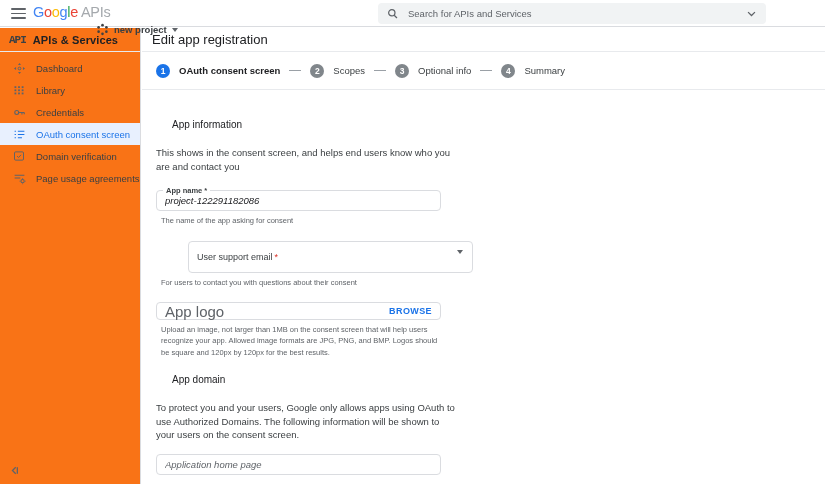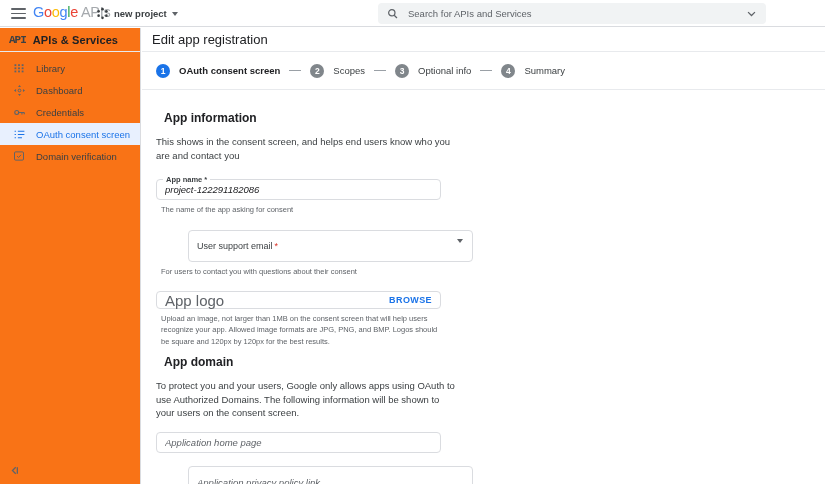--- a/index.html
+++ b/index.html
@@ -13,21 +13,21 @@
   
   .header { position:absolute; top:0; left:0; width:825px; height:27px;
     background:#fff; border-bottom:1px solid #dadce0; z-index:10; }
   .hamburger { position:absolute; left:11px; top:8px; width:15px; height:11px;
     display:flex; flex-direction:column; justify-content:space-between; cursor:pointer; }
   .hamburger span { display:block; height:1.6px; background:#5f6368; border-radius:1px; }
   .logo { position:absolute; left:33px; top:4px; font-size:14.5px; font-weight:500;
     letter-spacing:-0.3px; cursor:pointer; }
   .logo .apis { color:#a5a9ad; font-weight:400; margin-left:3px; }
   .c-blue{color:#4285F4}.c-red{color:#EA4335}.c-yellow{color:#FBBC05}.c-green{color:#34A853}
-  .project { position:absolute; left:96px; top:0; height:27px; display:flex;
+  .project { position:absolute; left:96px; top:16px; height:27px; display:flex;
     align-items:center; gap:5px; font-size:9.5px; font-weight:700; color:#3c4043; cursor:pointer; }
   .caret { width:0; height:0; border-left:3.5px solid transparent;
     border-right:3.5px solid transparent; border-top:4px solid #5f6368; }
   .search { position:absolute; left:378px; top:3px; width:388px; height:21px;
     background:#f1f3f4; border-radius:4px; display:flex; align-items:center;
     padding:0 9px; cursor:text; }
   .search input { flex:1; border:none; outline:none; background:transparent;
     font-family:inherit; font-size:9.5px; color:#3c4043; margin-left:8px; }
   .search input::placeholder { color:#5f6368; opacity:1; }
 
@@ -57,21 +57,21 @@
   .step { display:flex; align-items:center; gap:9px; cursor:pointer; }
   .circle { width:14px; height:14px; border-radius:50%; background:#80868b;
     color:#fff; font-size:8.5px; font-weight:700; display:flex;
     align-items:center; justify-content:center; }
   .circle.active { background:#1a73e8; }
   .slabel { font-size:9.5px; color:#3c4043; }
   .slabel.active { font-weight:700; color:#202124; }
   .dash { width:12px; border-top:1px solid #9aa0a6; }
 
   .content { padding:13px 0 0 14px; }
-  .content h2 { margin:8px; font-size:12px; font-weight:700; color:#202124; }
+  .content h2 { margin:16px; font-size:10px; font-weight:400; color:#202124; }
   .desc { margin:10px 0 0; width:302px; font-size:9.5px; line-height:1.45;
     color:#3c4043; }
   .field { position:relative; width:285px; }
   .outlined { position:relative; width:285px; border:1px solid #dadce0;
     border-radius:4px; background:#fff; display:flex; align-items:center; }
   .h21 { height:21px; } .h20 { height:32px;margin-left:32px; } .h18 { height:18px; }
   .float { position:absolute; top:-5px; left:6px; background:#fff; padding:0 3px;
     font-size:7.5px; font-weight:700; color:#3c4043; white-space:nowrap; }
   .outlined input { width:100%; border:none; outline:none; background:transparent;
     font-family:inherit; font-size:9.5px; color:#202124; padding:0 8px;font-style:italic; }
@@ -127,50 +127,50 @@
 
 <aside class="sidebar">
   <div class="sidebar-header">
     <span class="api-logo">API</span>
     <span class="product-name">APIs &amp; Services</span>
   </div>
   <nav class="side-nav">
 
     <div class="side-item">
       <span class="icn">
+        <svg width="13" height="13" viewBox="0 0 16 16" fill="#5f6368">
+          <path d="M8 1.2l1.8 2.6H6.2z"></path>
+            <path d="M8 14.8l-1.8-2.6h3.6z"></path>
+          <path d="M1.2 8l2.6-1.8v3.6z"></path>
+            <path d="M14.8 8l-2.6 1.8V6.2z"></path>
+          <circle cx="8" cy="8" r="1.7" fill="none" stroke="#5f6368" stroke-width="1.2"></circle>
+        </svg>
+      </span>
+      <span>Dashboard</span>
+    </div>
+
+    <div class="side-item">
+      <span class="icn">
         <svg width="12" height="12" viewBox="0 0 16 16" fill="#5f6368">
           <rect x="2" y="3" width="2.4" height="2.4"></rect>
             <rect x="6.8" y="3" width="2.4" height="2.4"></rect>
             <rect x="11.6" y="3" width="2.4" height="2.4"></rect>
           <rect x="2" y="7.2" width="2.4" height="2.4"></rect>
             <rect x="6.8" y="7.2" width="2.4" height="2.4"></rect>
             <rect x="11.6" y="7.2" width="2.4" height="2.4"></rect>
           <rect x="2" y="11.4" width="2.4" height="2.4"></rect>
             <rect x="6.8" y="11.4" width="2.4" height="2.4"></rect>
             <rect x="11.6" y="11.4" width="2.4" height="2.4"></rect>
         </svg>
       </span>
       <span>Library</span>
     </div>
 
     <div class="side-item">
       <span class="icn">
-        <svg width="13" height="13" viewBox="0 0 16 16" fill="#5f6368">
-          <path d="M8 1.2l1.8 2.6H6.2z"></path>
-            <path d="M8 14.8l-1.8-2.6h3.6z"></path>
-          <path d="M1.2 8l2.6-1.8v3.6z"></path>
-            <path d="M14.8 8l-2.6 1.8V6.2z"></path>
-          <circle cx="8" cy="8" r="1.7" fill="none" stroke="#5f6368" stroke-width="1.2"></circle>
-        </svg>
-      </span>
-      <span>Dashboard</span>
-    </div>
-
-    <div class="side-item">
-      <span class="icn">
         <svg width="13" height="13" viewBox="0 0 16 16" fill="none" stroke="#5f6368" stroke-width="1.4">
           <circle cx="4.6" cy="8" r="2.4"></circle>
           <path d="M7 8h7M11 8v2.6M13.8 8v2"></path>
         </svg>
       </span>
       <span>Credentials</span>
     </div>
 
     <div class="side-item active">
       <span class="icn">
@@ -184,20 +184,30 @@
     <div class="side-item">
       <span class="icn">
         <svg width="12" height="12" viewBox="0 0 16 16" fill="none" stroke="#5f6368" stroke-width="1.3">
           <rect x="2" y="2.5" width="12" height="11" rx="1.5"></rect>
           <path d="M5.4 8l2 2 3.4-3.6"></path>
         </svg>
       </span>
       <span>Domain verification</span>
     </div>
 
+    <div class="side-item">
+      <span class="icn">
+        <svg width="13" height="13" viewBox="0 0 16 16" fill="none" stroke="#5f6368" stroke-width="1.3">
+          <path d="M2 4h12M2 7.5h7"></path>
+          <circle cx="11.8" cy="11.3" r="2"></circle>
+          <path d="M11.8 8.6v-1M11.8 15v-1M9.1 11.3h-1M15.5 11.3h-1" stroke-width="1.1"></path>
+        </svg>
+      </span>
+      <span>Page usage agreements</span>
+    </div>
   </nav>
 
   <div class="collapse">
     <svg width="13" height="13" viewBox="0 0 16 16" fill="none" stroke="#5f6368" stroke-width="1.6">
       <path d="M9.5 4 L5.5 8 L9.5 12"></path>
         <path d="M11.5 4v8"></path>
     </svg>
   </div>
 </aside>
 

